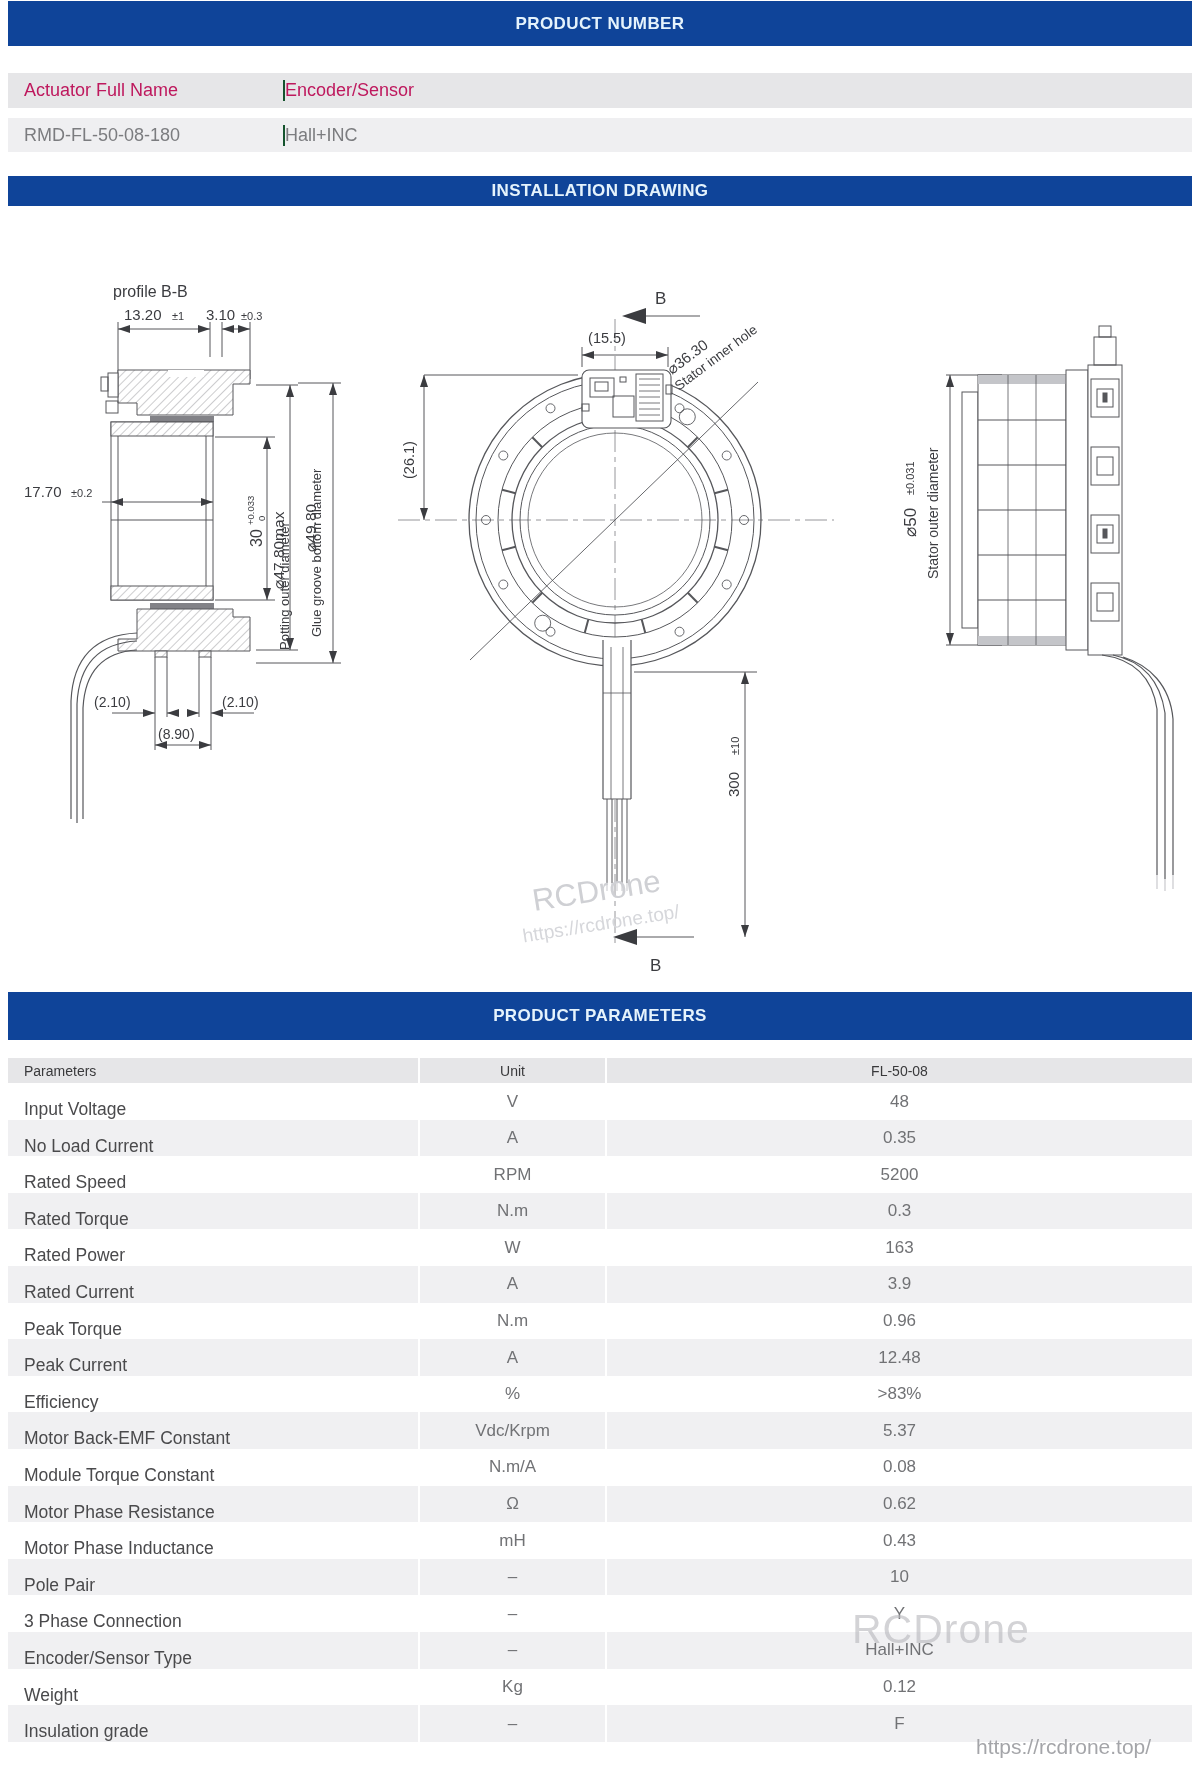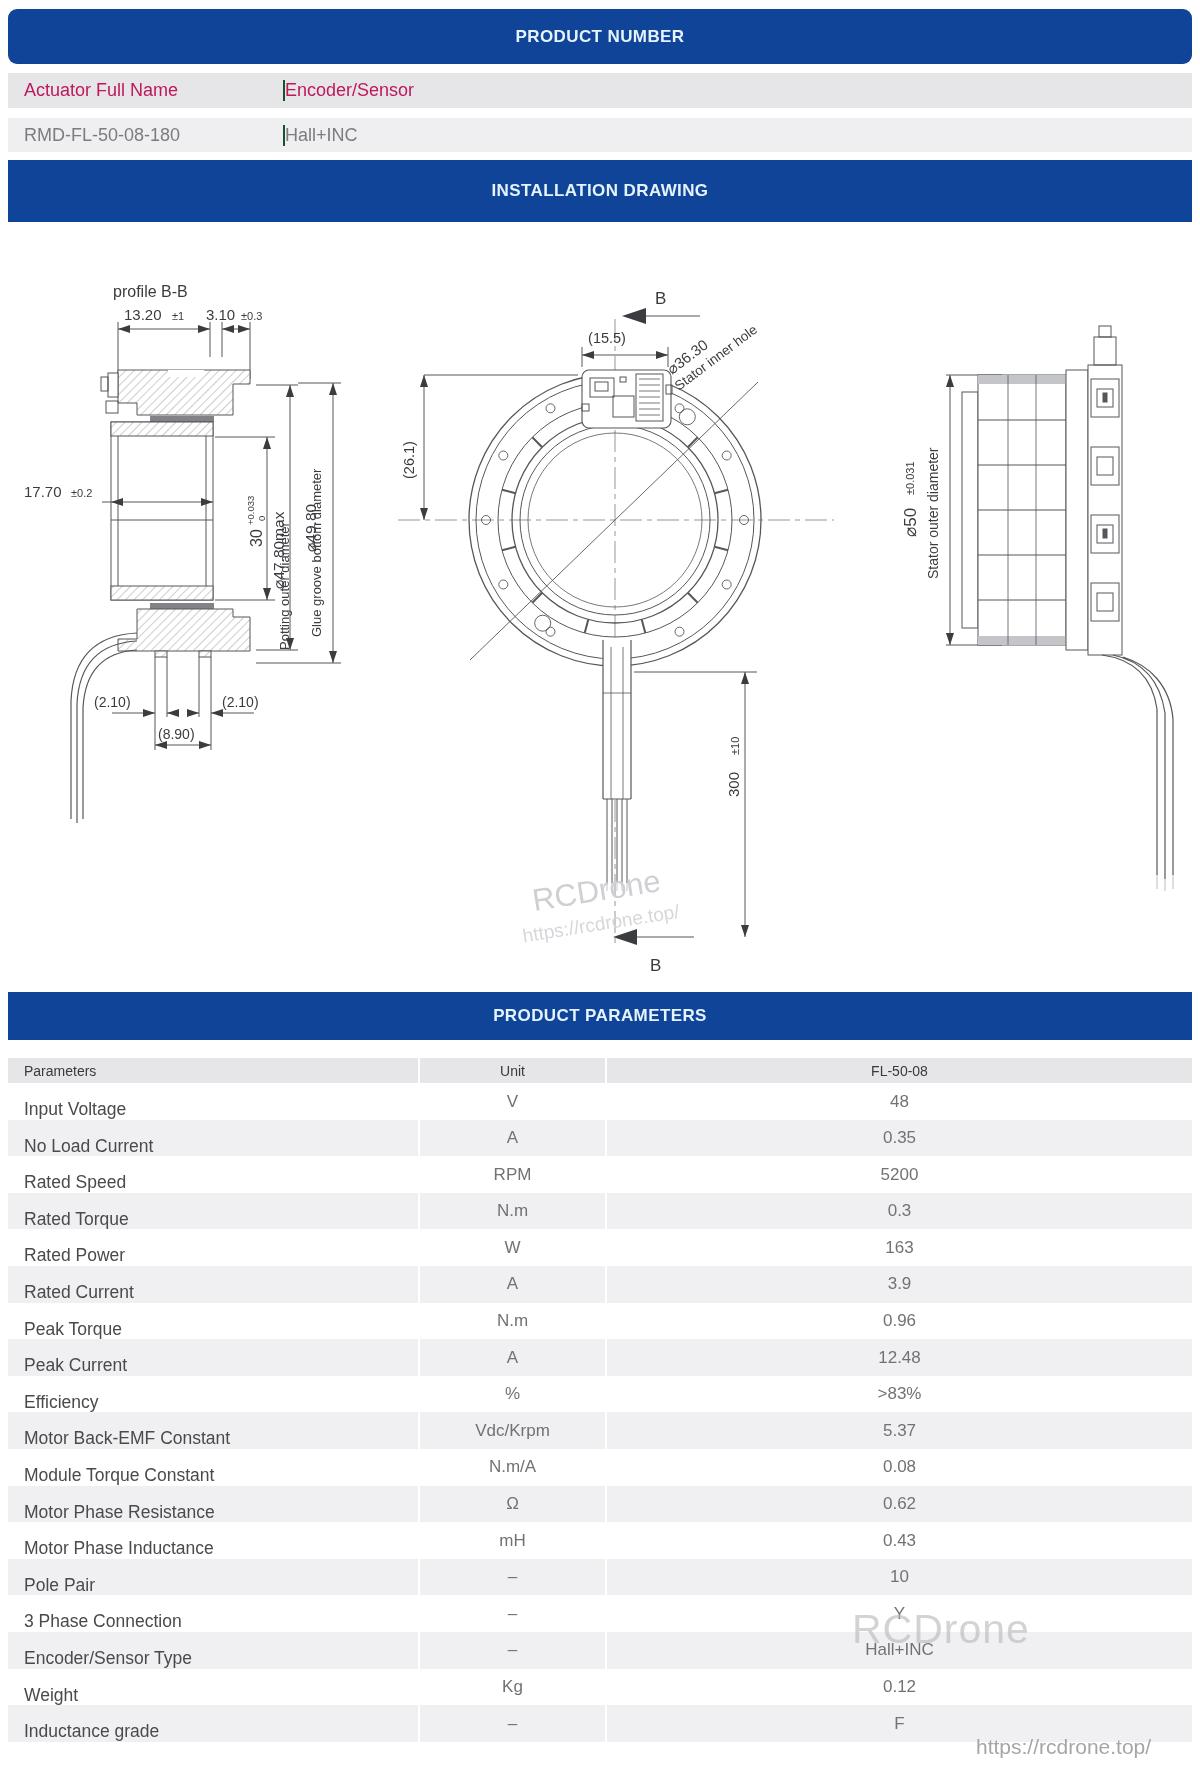--- a/index.html
+++ b/index.html
@@ -1,19 +1,19 @@
 <!DOCTYPE html>
 <html><head>
 <meta charset="utf-8">
 <style>
   html,body{margin:0;padding:0;background:#ffffff;}
   body{font-family:"Liberation Sans", sans-serif; width:1200px; height:1792px; position:relative; overflow:hidden; color:#3b3c40;}
   .bar{position:absolute;left:8px;width:1184px;background:#0f4499;color:#e5f3fc;display:flex;align-items:center;justify-content:center;font-size:17px;font-weight:700;letter-spacing:.4px;}
-  #bar-product-number{top:9px;height:55px;border-radius:9px;}
-  #bar-installation{top:160px;height:62px;text-align:center;}
+  #bar-product-number{top:1px;height:45px;}
+  #bar-installation{top:176px;height:30px;text-align:center;}
   #bar-parameters{top:992px;height:48px;}
 
   
   .pn-table{position:absolute;top:73px;left:8px;width:1184px;}
   .pn-row{display:grid;grid-template-columns:275px 1fr;align-items:center;}
   .pn-head{height:35px;background:#e6e6e8;color:#be185d;font-size:18px;}
   .pn-val{height:34px;background:#efeff1;color:#7b7c7f;font-size:18px;margin-top:10px;}
   .pn-row .l{padding-left:16px;}
   .pn-row .r{text-align:left;border-left:2px solid #14532d;}
 
@@ -445,21 +445,21 @@
       <div class="c1">Encoder/Sensor Type</div>
       <div class="c2">–</div>
       <div class="c3">Hall+INC</div>
     </div>
     <div class="prow">
       <div class="c1">Weight</div>
       <div class="c2">Kg</div>
       <div class="c3">0.12</div>
     </div>
     <div class="prow">
-      <div class="c1">Inductance grade</div>
+      <div class="c1">Insulation grade</div>
       <div class="c2">–</div>
       <div class="c3">F</div>
     </div>
   </div>
 </div>
 
 <div class="wm-big">RCDrone</div>
 <div class="wm-url-bottom">https://rcdrone.top/</div>
 
 </body></html>

